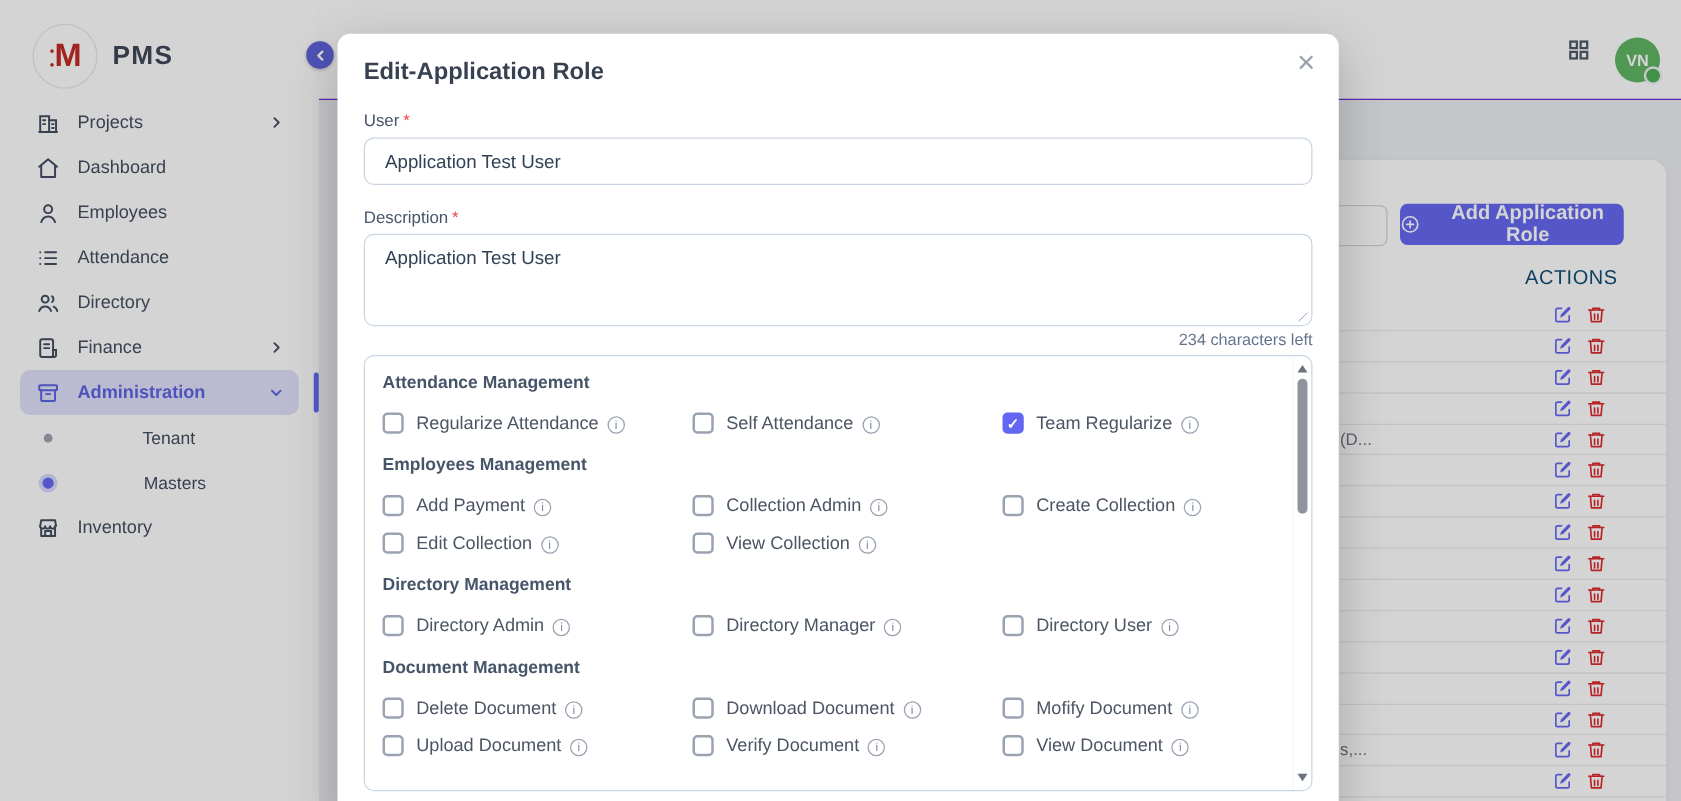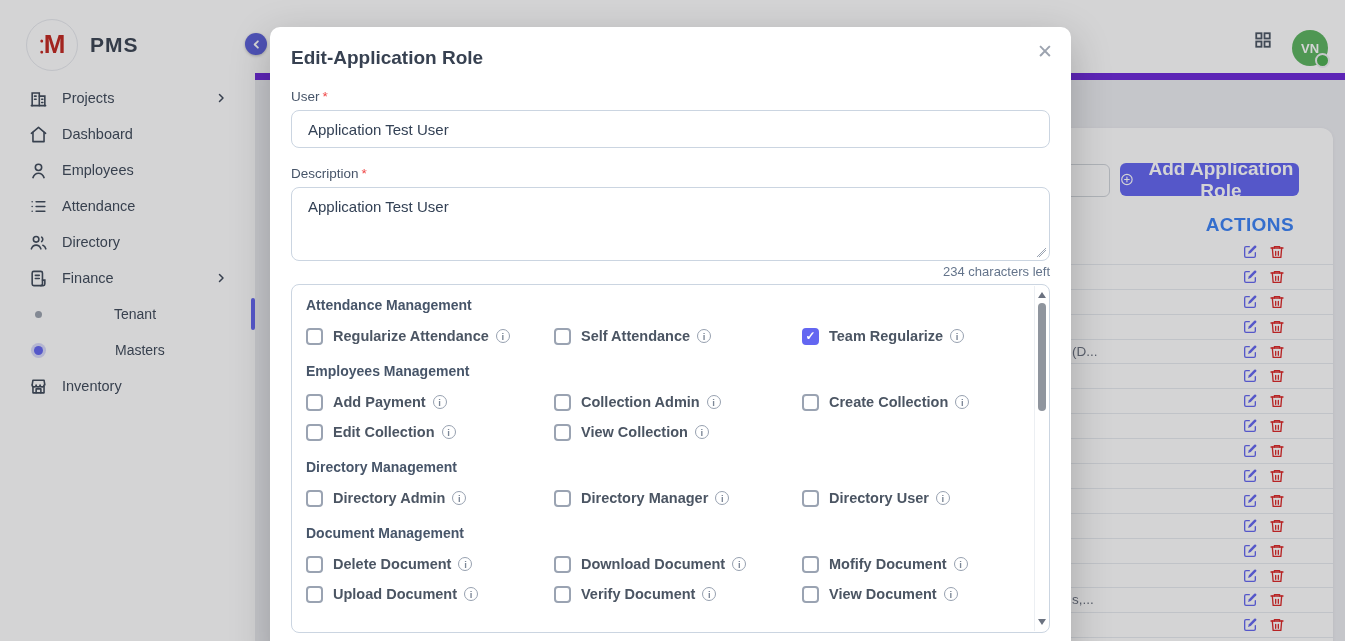--- a/index.html
+++ b/index.html
@@ -20,30 +20,30 @@
   .nav-item .chev { margin-left:auto; color:#3f4a5a; display:flex; }
   .nav-item.active { background:#dfe1fb; color:#5a5fe0; font-weight:bold; }
   .nav-item.active .nicon, .nav-item.active .chev { color:#5a5fe0; }
   .active-bar { position:absolute; left:251px; top:298px; width:4px; height:32px; background:#6366f1; border-radius:4px; }
   .sub-item { height:36px; display:flex; align-items:center; font-size:14px; color:#3f4a5a; cursor:pointer; }
   .sub-item .bullet { width:7px; height:7px; border-radius:50%; background:#9ca3af; margin-left:35px; }
   .sub-item .bullet.active { width:9px; height:9px; background:#6366f1; box-shadow:0 0 0 3px rgba(99,102,241,.25); margin-left:34px; }
   .sub-item .sub-label { margin-left:72px; }
 
   
-  .topbar { position:absolute; left:255px; top:0; width:1090px; height:80px; background:#ffffff; border-bottom:7px solid #6d28d9; z-index:5; }
+  .topbar { position:absolute; left:255px; top:0; width:1090px; height:80px; background:#ffffff; border-bottom:1px solid #6d28d9; z-index:5; }
   .grid-btn { position:absolute; right:73px; top:31px; width:18px; height:18px; color:#4b5563; cursor:pointer; }
   .avatar { position:absolute; right:17px; top:30px; width:36px; height:36px; border-radius:50%; background:#5cb45f; color:#fff; font-size:13px; font-weight:bold; display:flex; align-items:center; justify-content:center; cursor:pointer; }
   .avatar::after { content:""; position:absolute; right:-2px; bottom:-2px; width:11px; height:11px; border-radius:50%; background:#4caf50; border:2px solid #eef0f3; }
 
   
   .card { position:absolute; left:285px; top:128px; width:1048px; height:540px; background:#ffffff; border-radius:12px; box-shadow:0 1px 4px rgba(0,0,0,.06); z-index:4; }
   .search-box { position:absolute; left:615px; top:36px; width:210px; height:33px; border:1px solid #d1d5db; border-radius:6px; background:#fff; font-size:14px; padding:0 10px; color:#334155; }
-  .add-role-btn { position:absolute; left:835px; top:35px; width:179px; height:33px; background:#6366f1; border:none; border-radius:6px; color:#ffffff; font-size:19px; font-weight:bold; display:flex; align-items:center; justify-content:center; gap:9px; cursor:pointer; font-family:"Liberation Sans", sans-serif; }
-  .actions-header { position:absolute; top:86px; right:39px; font-size:19px; font-weight:bold; color:#3b82f6; letter-spacing:.4px; }
+  .add-role-btn { position:absolute; left:835px; top:35px; width:179px; height:33px; background:#6366f1; border:none; border-radius:6px; color:#ffffff; font-size:16px; font-weight:bold; display:flex; align-items:center; justify-content:center; gap:9px; cursor:pointer; font-family:"Liberation Sans", sans-serif; }
+  .actions-header { position:absolute; top:86px; right:39px; font-size:16px; font-weight:normal; color:#0c4a6e; letter-spacing:.4px; }
   .table-rows { position:absolute; top:112px; left:0; right:0; }
   .t-row { height:24.9px; border-bottom:1px solid #e7eaef; position:relative; }
   .row-text { position:absolute; left:787px; top:4px; font-size:13.5px; color:#6b7280; }
   .row-actions { position:absolute; right:48px; top:4px; display:flex; gap:11px; }
   .icon-btn { width:16px; height:16px; border:none; background:none; padding:0; cursor:pointer; display:flex; }
   .icon-btn.edit { color:#6366f1; }
   .icon-btn.del { color:#dc2626; }
 
   
   .overlay { position:absolute; inset:0; background:rgba(25,25,30,0.19); z-index:40; }
@@ -55,21 +55,21 @@
   .field-label { margin-top:18px; font-size:13.5px; color:#475569; }
   .req { color:#ef4444; margin-left:3px; }
   .text-input { margin-top:6px; width:759px; height:38px; border:1px solid #cbd5e1; border-radius:8px; padding:0 16px; font-size:15px; color:#334155; font-family:"Liberation Sans", sans-serif; background:#fff; }
   .desc-area { margin-top:6px; width:759px; height:74px; border:1px solid #cbd5e1; border-radius:8px; padding:10px 16px; font-size:15px; color:#334155; font-family:"Liberation Sans", sans-serif; resize:none; display:block; background:
     linear-gradient(135deg, transparent 0 49%, #9aa3b2 49% 52%, transparent 52% 60%, #9aa3b2 60% 63%, transparent 63%) no-repeat right 3px bottom 3px / 9px 9px, #fff; }
   .char-count { text-align:right; font-size:13px; color:#64748b; margin-top:3px; height:16px; }
 
   .perm-panel { position:relative; margin-top:4px; width:759px; height:349px; border:1px solid #cbd5e1; border-radius:8px; overflow:hidden; padding:12px 30px 0 14px; }
   .perm-title { font-size:14px; font-weight:bold; color:#475569; margin-bottom:12px; }
   .perm-grid { display:grid; grid-template-columns:248px 248px auto; row-gap:8px; margin-bottom:16px; }
-  .perm-item { display:flex; align-items:center; height:22px; cursor:pointer;font-weight:bold; }
+  .perm-item { display:flex; align-items:flex-end; height:22px; cursor:pointer; }
   .cb { width:17px; height:17px; border:2px solid #9aa3b2; border-radius:4px; margin-right:10px; flex:0 0 17px; display:flex; align-items:center; justify-content:center; background:#fff; }
   .cb.checked { background:#6366f1; border-color:#6366f1; }
   .cb.checked::after { content:"✓"; color:#fff; font-size:12px; font-weight:bold; }
   .perm-label { font-size:14.5px; color:#4b5563; }
   .info-i { width:14px; height:14px; border:1.2px solid #97a1b0; border-radius:50%; color:#7c8797; font-size:9.5px; display:inline-flex; align-items:center; justify-content:center; margin-left:7px; flex:0 0 14px; }
 
   
   .pscroll { position:absolute; top:1px; right:1px; bottom:1px; width:14px; background:#fff; border-left:1px solid #eceff3; border-radius:0 7px 7px 0; }
   .pscroll .arr-up, .pscroll .arr-down { position:absolute; left:3px; width:0; height:0; border-left:4px solid transparent; border-right:4px solid transparent; cursor:pointer; }
   .pscroll .arr-up { top:6px; border-bottom:6px solid #6b7280; }
@@ -149,20 +149,35 @@
           <svg width="19" height="19" viewBox="0 0 24 24" fill="none" stroke="currentColor" stroke-width="2" stroke-linecap="round">
             <rect x="4" y="3" width="13" height="18" rx="2"></rect>
             <path d="M8 8h5M8 12h5"></path>
             <path d="M17 14h3v5a2 2 0 0 1-2 2h-3"></path>
           </svg>
         </span>
       <span>Finance</span>
       <span class="chev">
           <svg width="12" height="12" viewBox="0 0 24 24" fill="none" stroke="currentColor" stroke-width="3" stroke-linecap="round" stroke-linejoin="round">
             <path d="m9 5 7 7-7 7"></path>
+          </svg>
+        </span>
+    </div>
+    <div class="nav-item active">
+      <span class="nicon">
+          <svg width="19" height="19" viewBox="0 0 24 24" fill="none" stroke="currentColor" stroke-width="2" stroke-linecap="round" stroke-linejoin="round">
+            <rect x="3" y="4" width="18" height="5" rx="1"></rect>
+            <path d="M5 9v10a1 1 0 0 0 1 1h12a1 1 0 0 0 1-1V9"></path>
+            <path d="M10 13h4"></path>
+          </svg>
+        </span>
+      <span>Administration</span>
+      <span class="chev">
+          <svg width="12" height="12" viewBox="0 0 24 24" fill="none" stroke="currentColor" stroke-width="3" stroke-linecap="round" stroke-linejoin="round">
+            <path d="m5 9 7 7 7-7"></path>
           </svg>
         </span>
     </div>
     <div class="sub-item">
       <span class="bullet"></span>
       <span class="sub-label">Tenant</span>
     </div>
     <div class="sub-item">
       <span class="bullet active"></span>
       <span class="sub-label">Masters</span>

